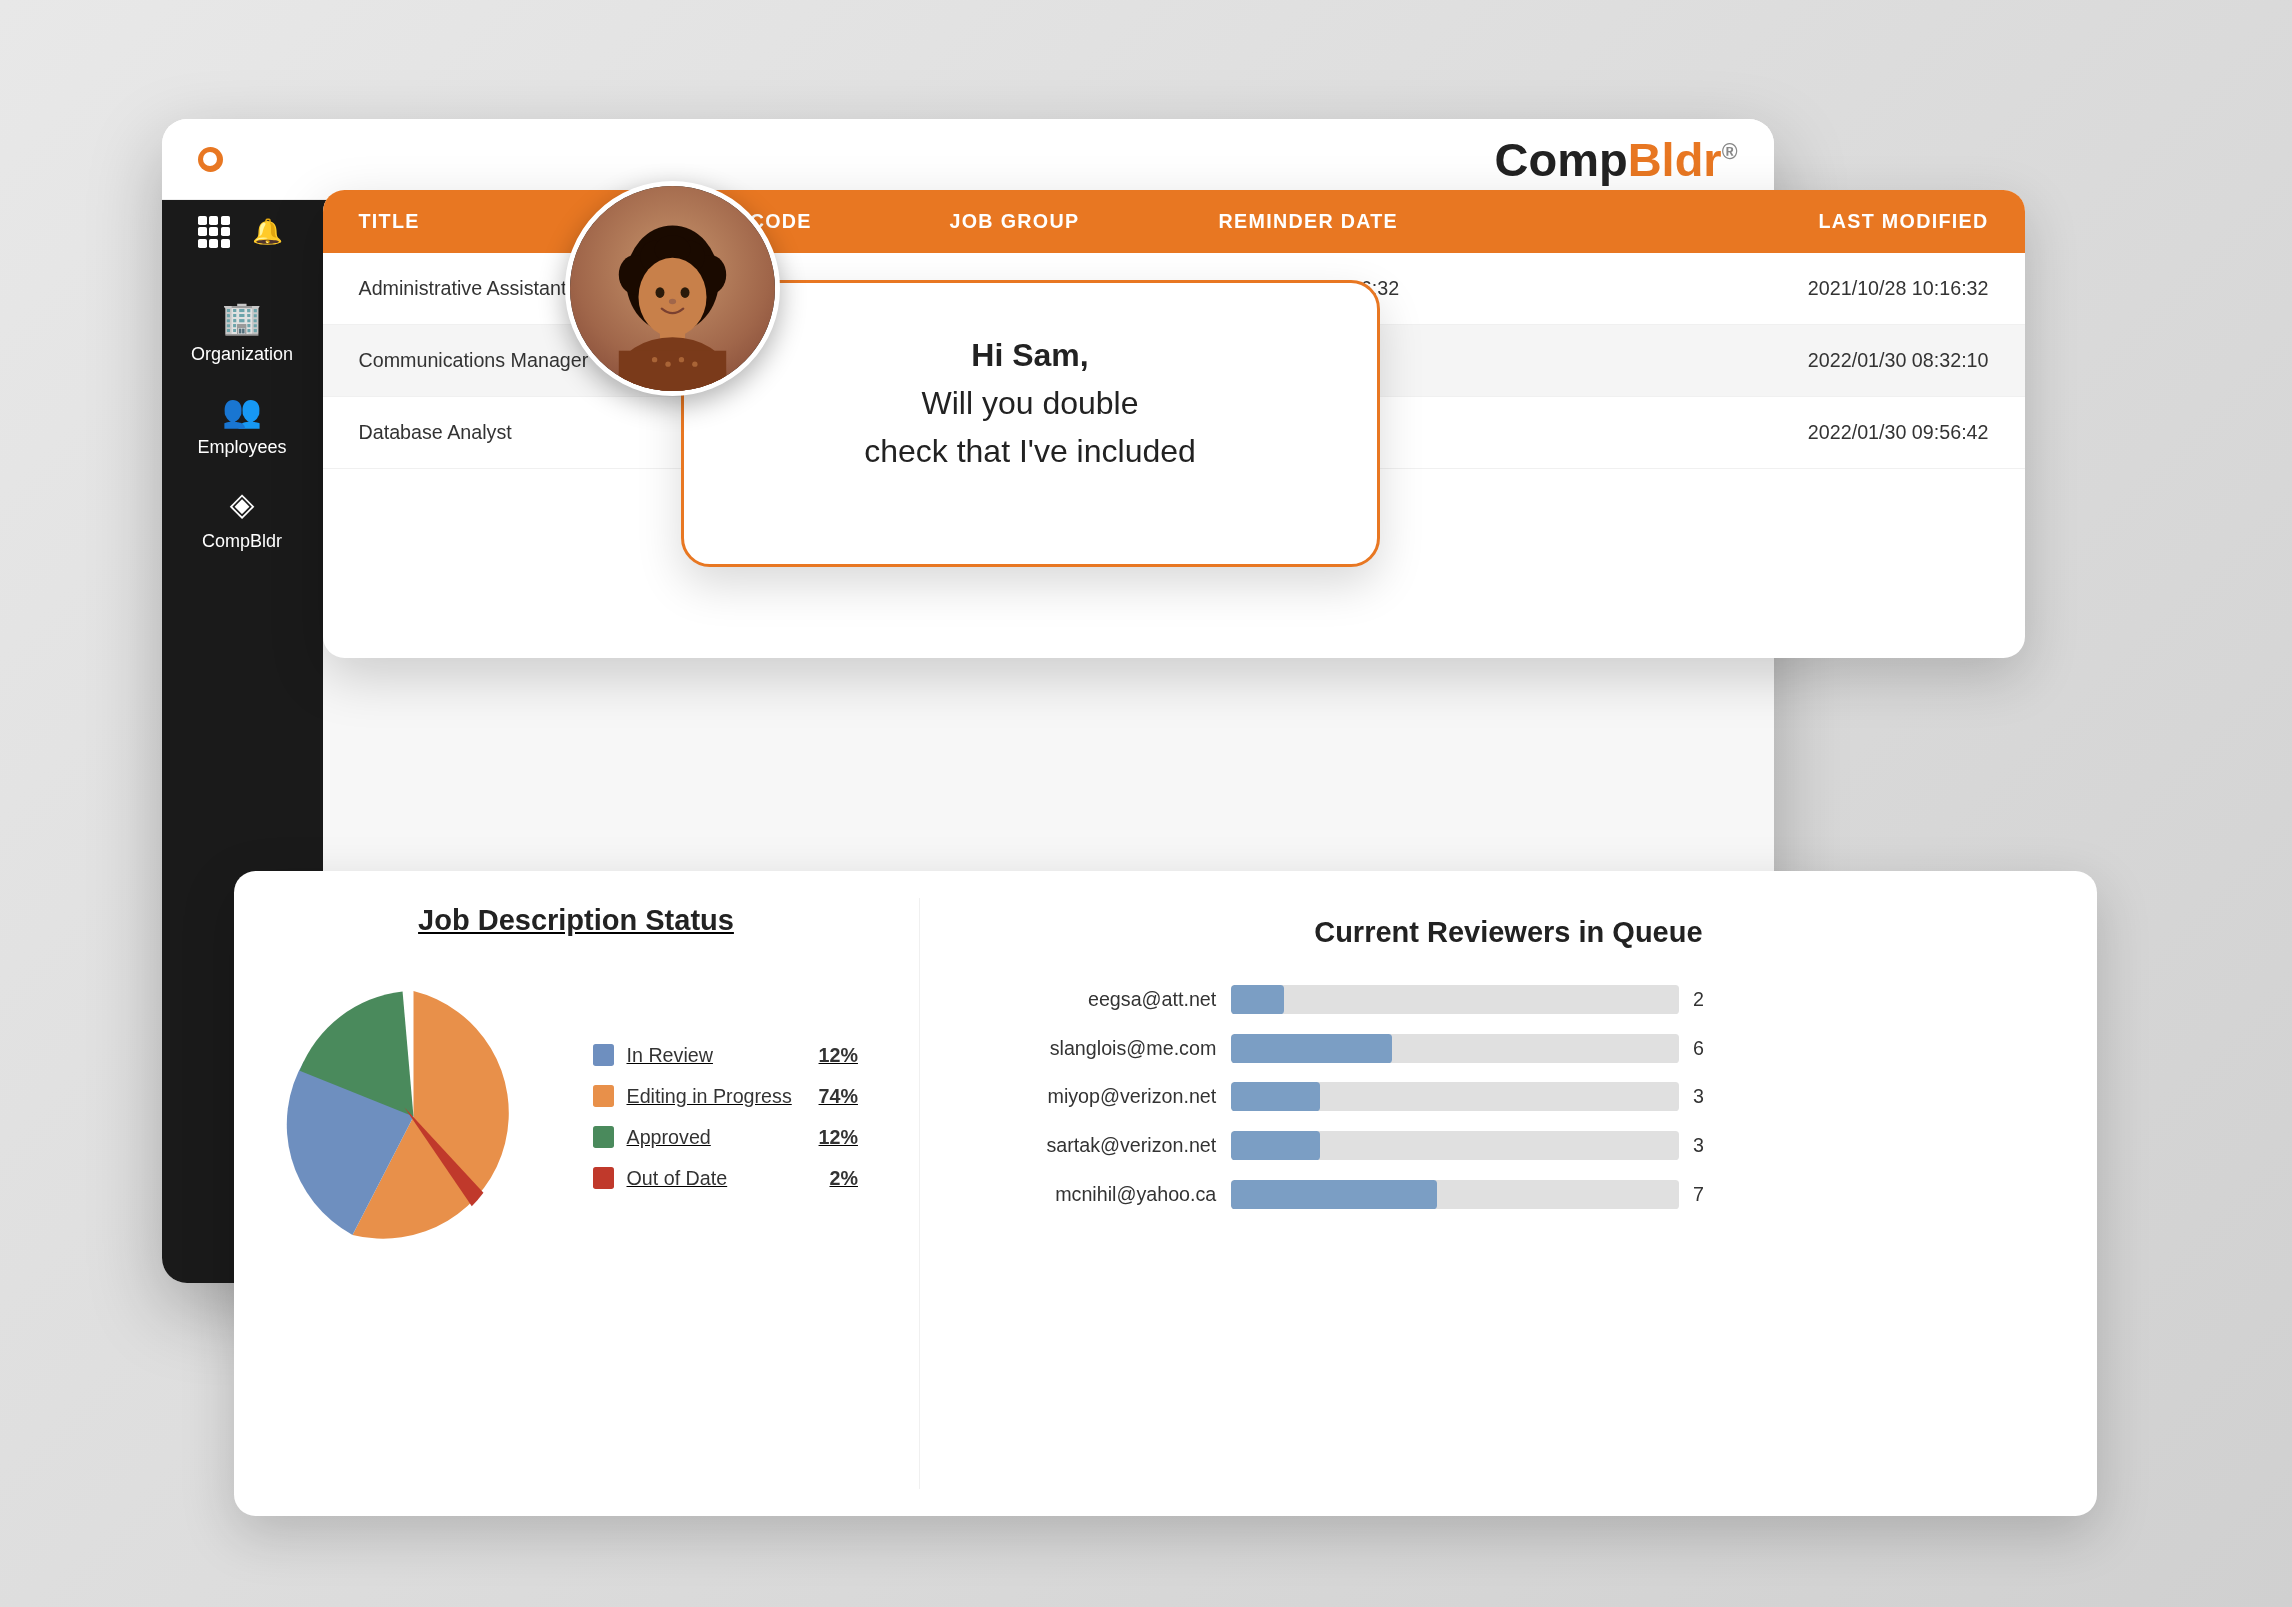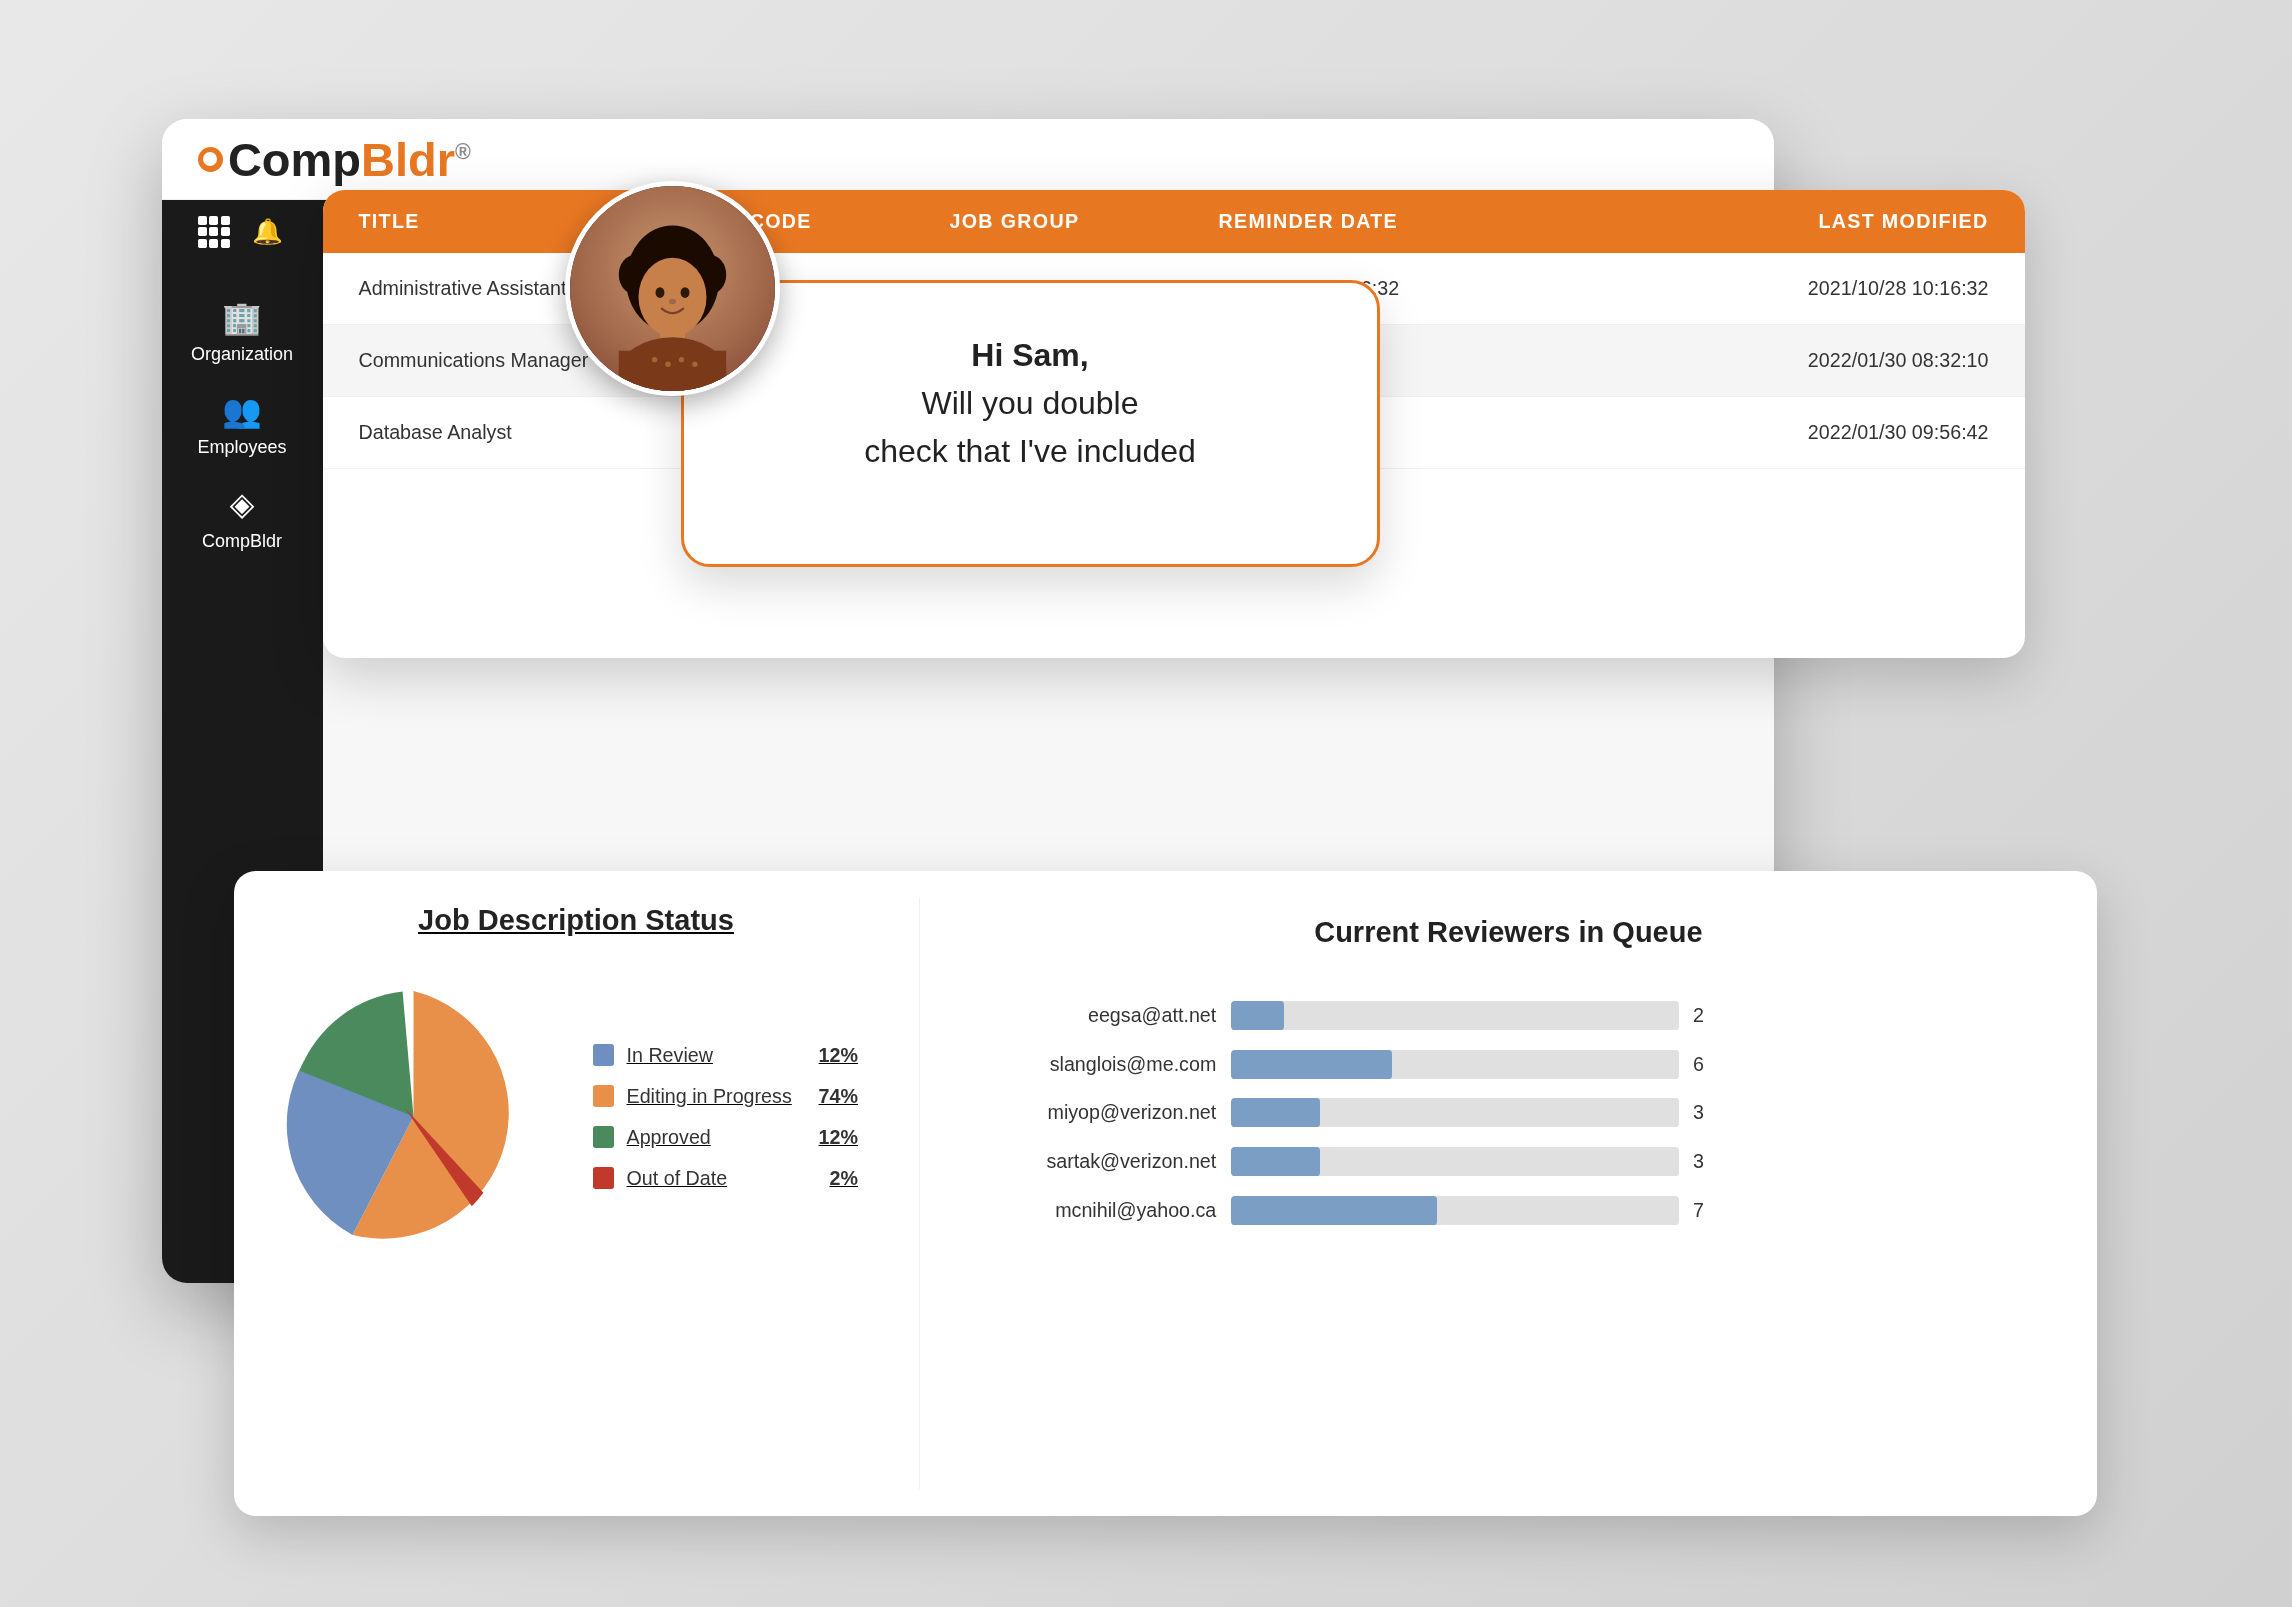--- a/index.html
+++ b/index.html
@@ -34,20 +34,21 @@
       overflow: hidden;
     }
 
     .back-card-logo-bar {
       height: 81px;
       background: #fff;
       display: flex;
       align-items: center;
       padding: 8px 36px;
       border-bottom: 0.9px solid #eee;
+      justify-content: space-between;
     }
 
     .logo-text {
       font-size: 47px;
       font-weight: 900;
       color: #222;
     }
     .logo-text .comp { color: #222; }
     .logo-text .bldr { color: #e87722; }
     .logo-dot {
@@ -340,21 +341,21 @@
 
     
     .reviewers-section {
       flex: 1;
       padding: 45px 45px;
     }
     .reviewers-title {
       font-size: 29px;
       font-weight: 800;
       color: #222;
-      margin-bottom: 52px;
+      margin-bottom: 36px;
       text-align: center;
     }
     .reviewer-row {
       display: flex;
       align-items: center;
       margin-bottom: 19.7px;
       gap: 14.3px;
     }
     .reviewer-email {
       width: 251px;

